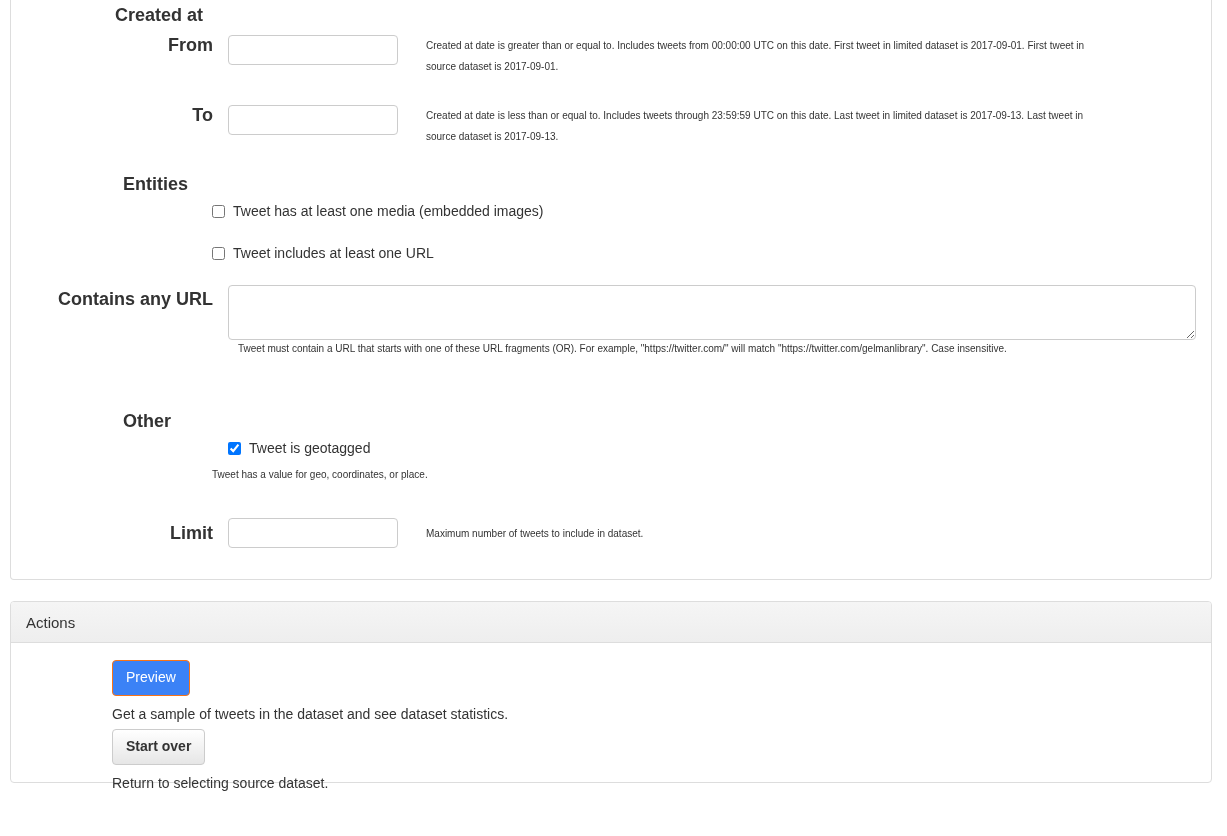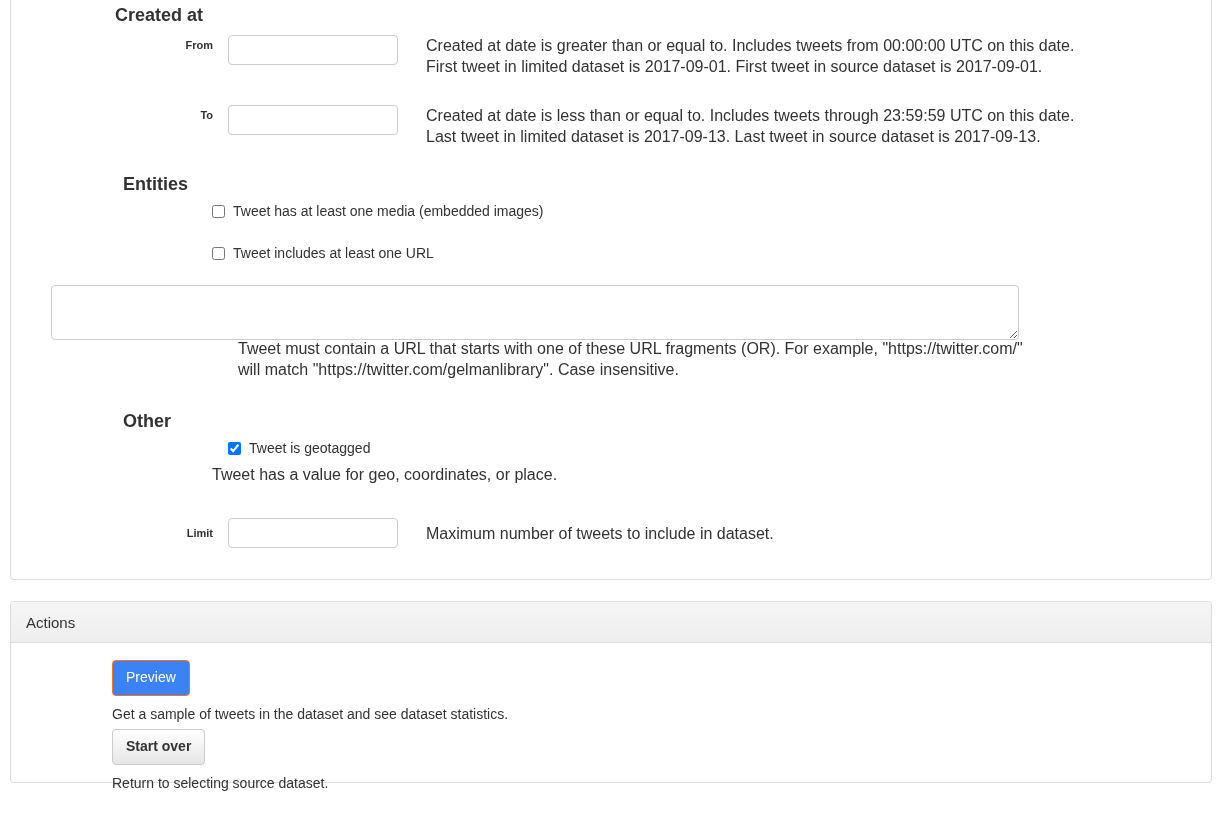--- a/index.html
+++ b/index.html
@@ -63,41 +63,41 @@
   }
   .form-row {
     position: absolute;
     display: flex;
     align-items: flex-start;
   }
   .control-label {
     width: 177px;
     text-align: right;
     font-weight: bold;
-    font-size: 11px;
+    font-size: 18px;
     color: #333333;
     padding-right: 15px;
     box-sizing: border-box;
     line-height: 20px;
   }
   .text-input {
     width: 170px;
     height: 30px;
     border: 1px solid #cccccc;
     border-radius: 4px;
     background: #ffffff;
     box-sizing: border-box;
     font-family: "Liberation Sans", sans-serif;
     font-size: 14px;
     padding: 4px 8px;
     color: #555555;
     outline: none;
   }
   .help-text {
-    font-size: 16px;
+    font-size: 10px;
     color: #333333;
     line-height: 21px;
   }
   .textarea-input {
     width: 968px;
     height: 55px;
     border: 1px solid #cccccc;
     border-radius: 4px;
     background: #ffffff;
     box-sizing: border-box;
@@ -182,20 +182,21 @@
       <input type="checkbox" style="">
       <span class="checkbox-label">Tweet has at least one media (embedded images)</span>
     </div>
 
     <div class="checkbox-row" style="left:201px; top:255px;">
       <input type="checkbox" style="">
       <span class="checkbox-label">Tweet includes at least one URL</span>
     </div>
 
     <div class="form-row" style="left:40px; top:295px; width:1160px;">
+      <div class="control-label" style="padding-top:4px;">Contains any URL</div>
       <textarea class="textarea-input" style=""></textarea>
     </div>
     <div class="help-text" style="position:absolute; left:227px; top:348px; width:790px;">Tweet must contain a URL that starts with one of these URL fragments (OR). For example, "https://twitter.com/" will match "https://twitter.com/gelmanlibrary". Case insensitive.</div>
 
     <div class="form-row" style="left:112px; top:421px;">
       <div class="section-title">Other</div>
     </div>
 
     <div class="checkbox-row" style="left:217px; top:450px;">
       <input type="checkbox" checked="" style="">

